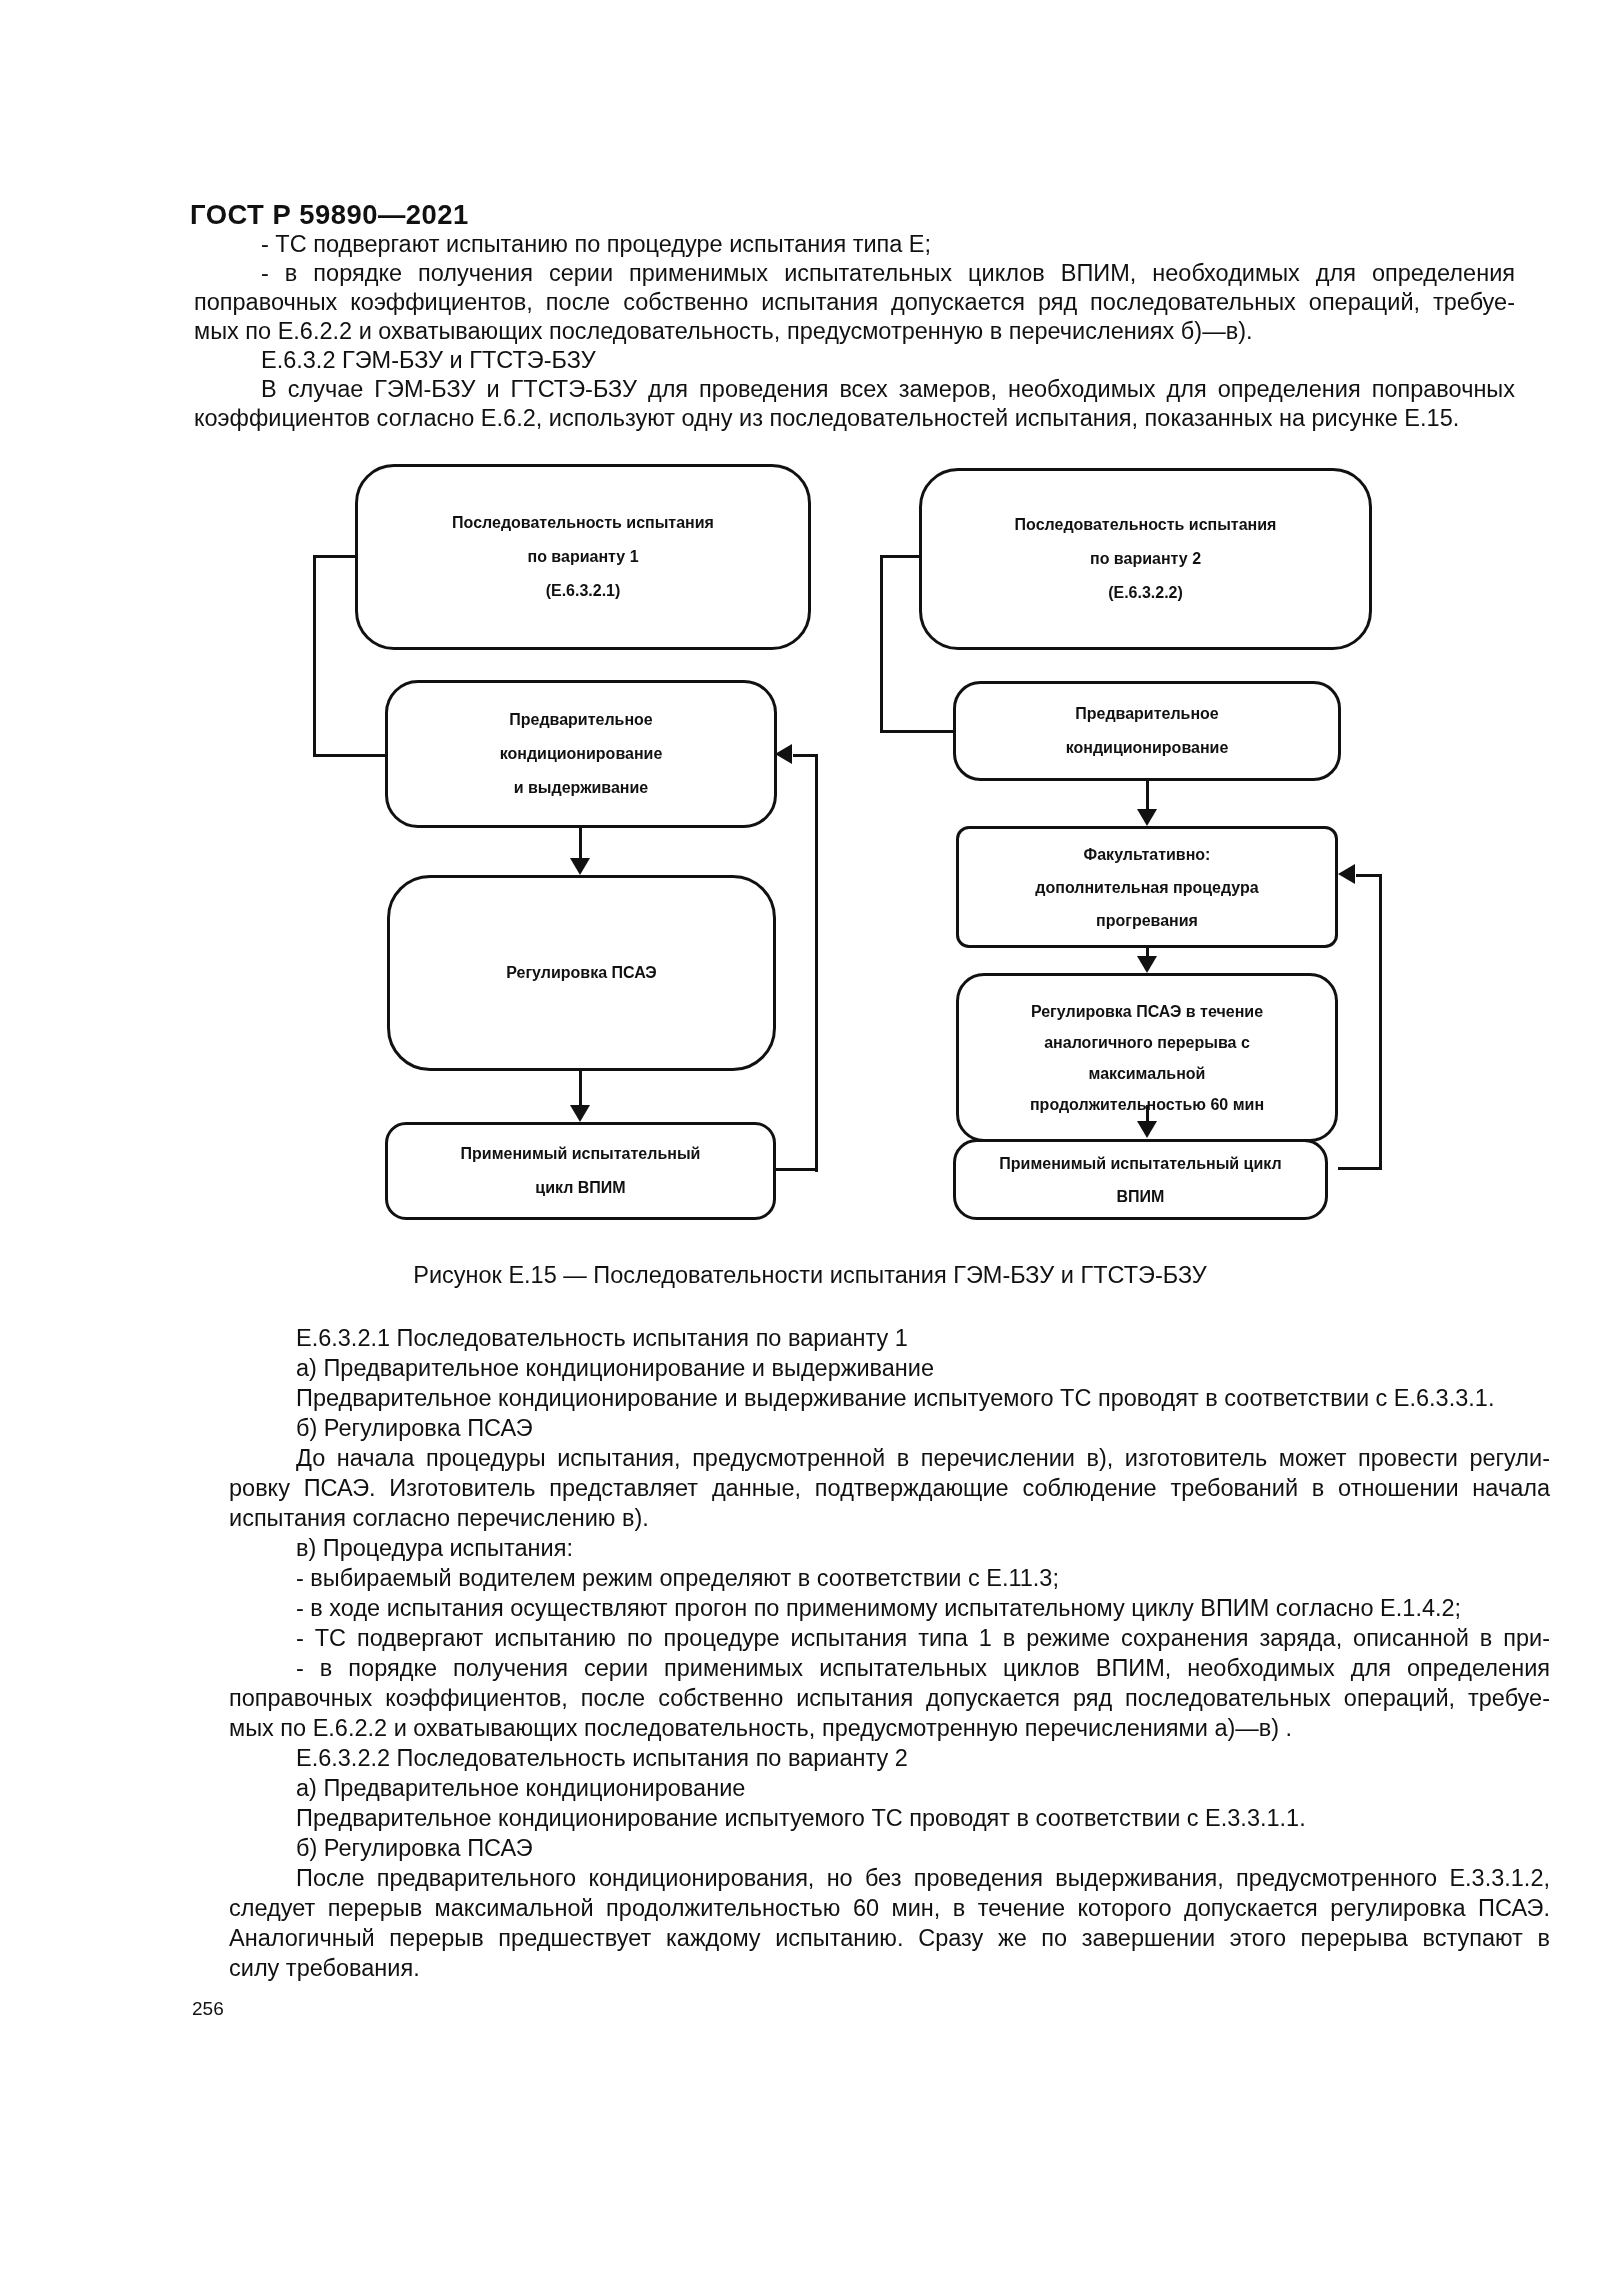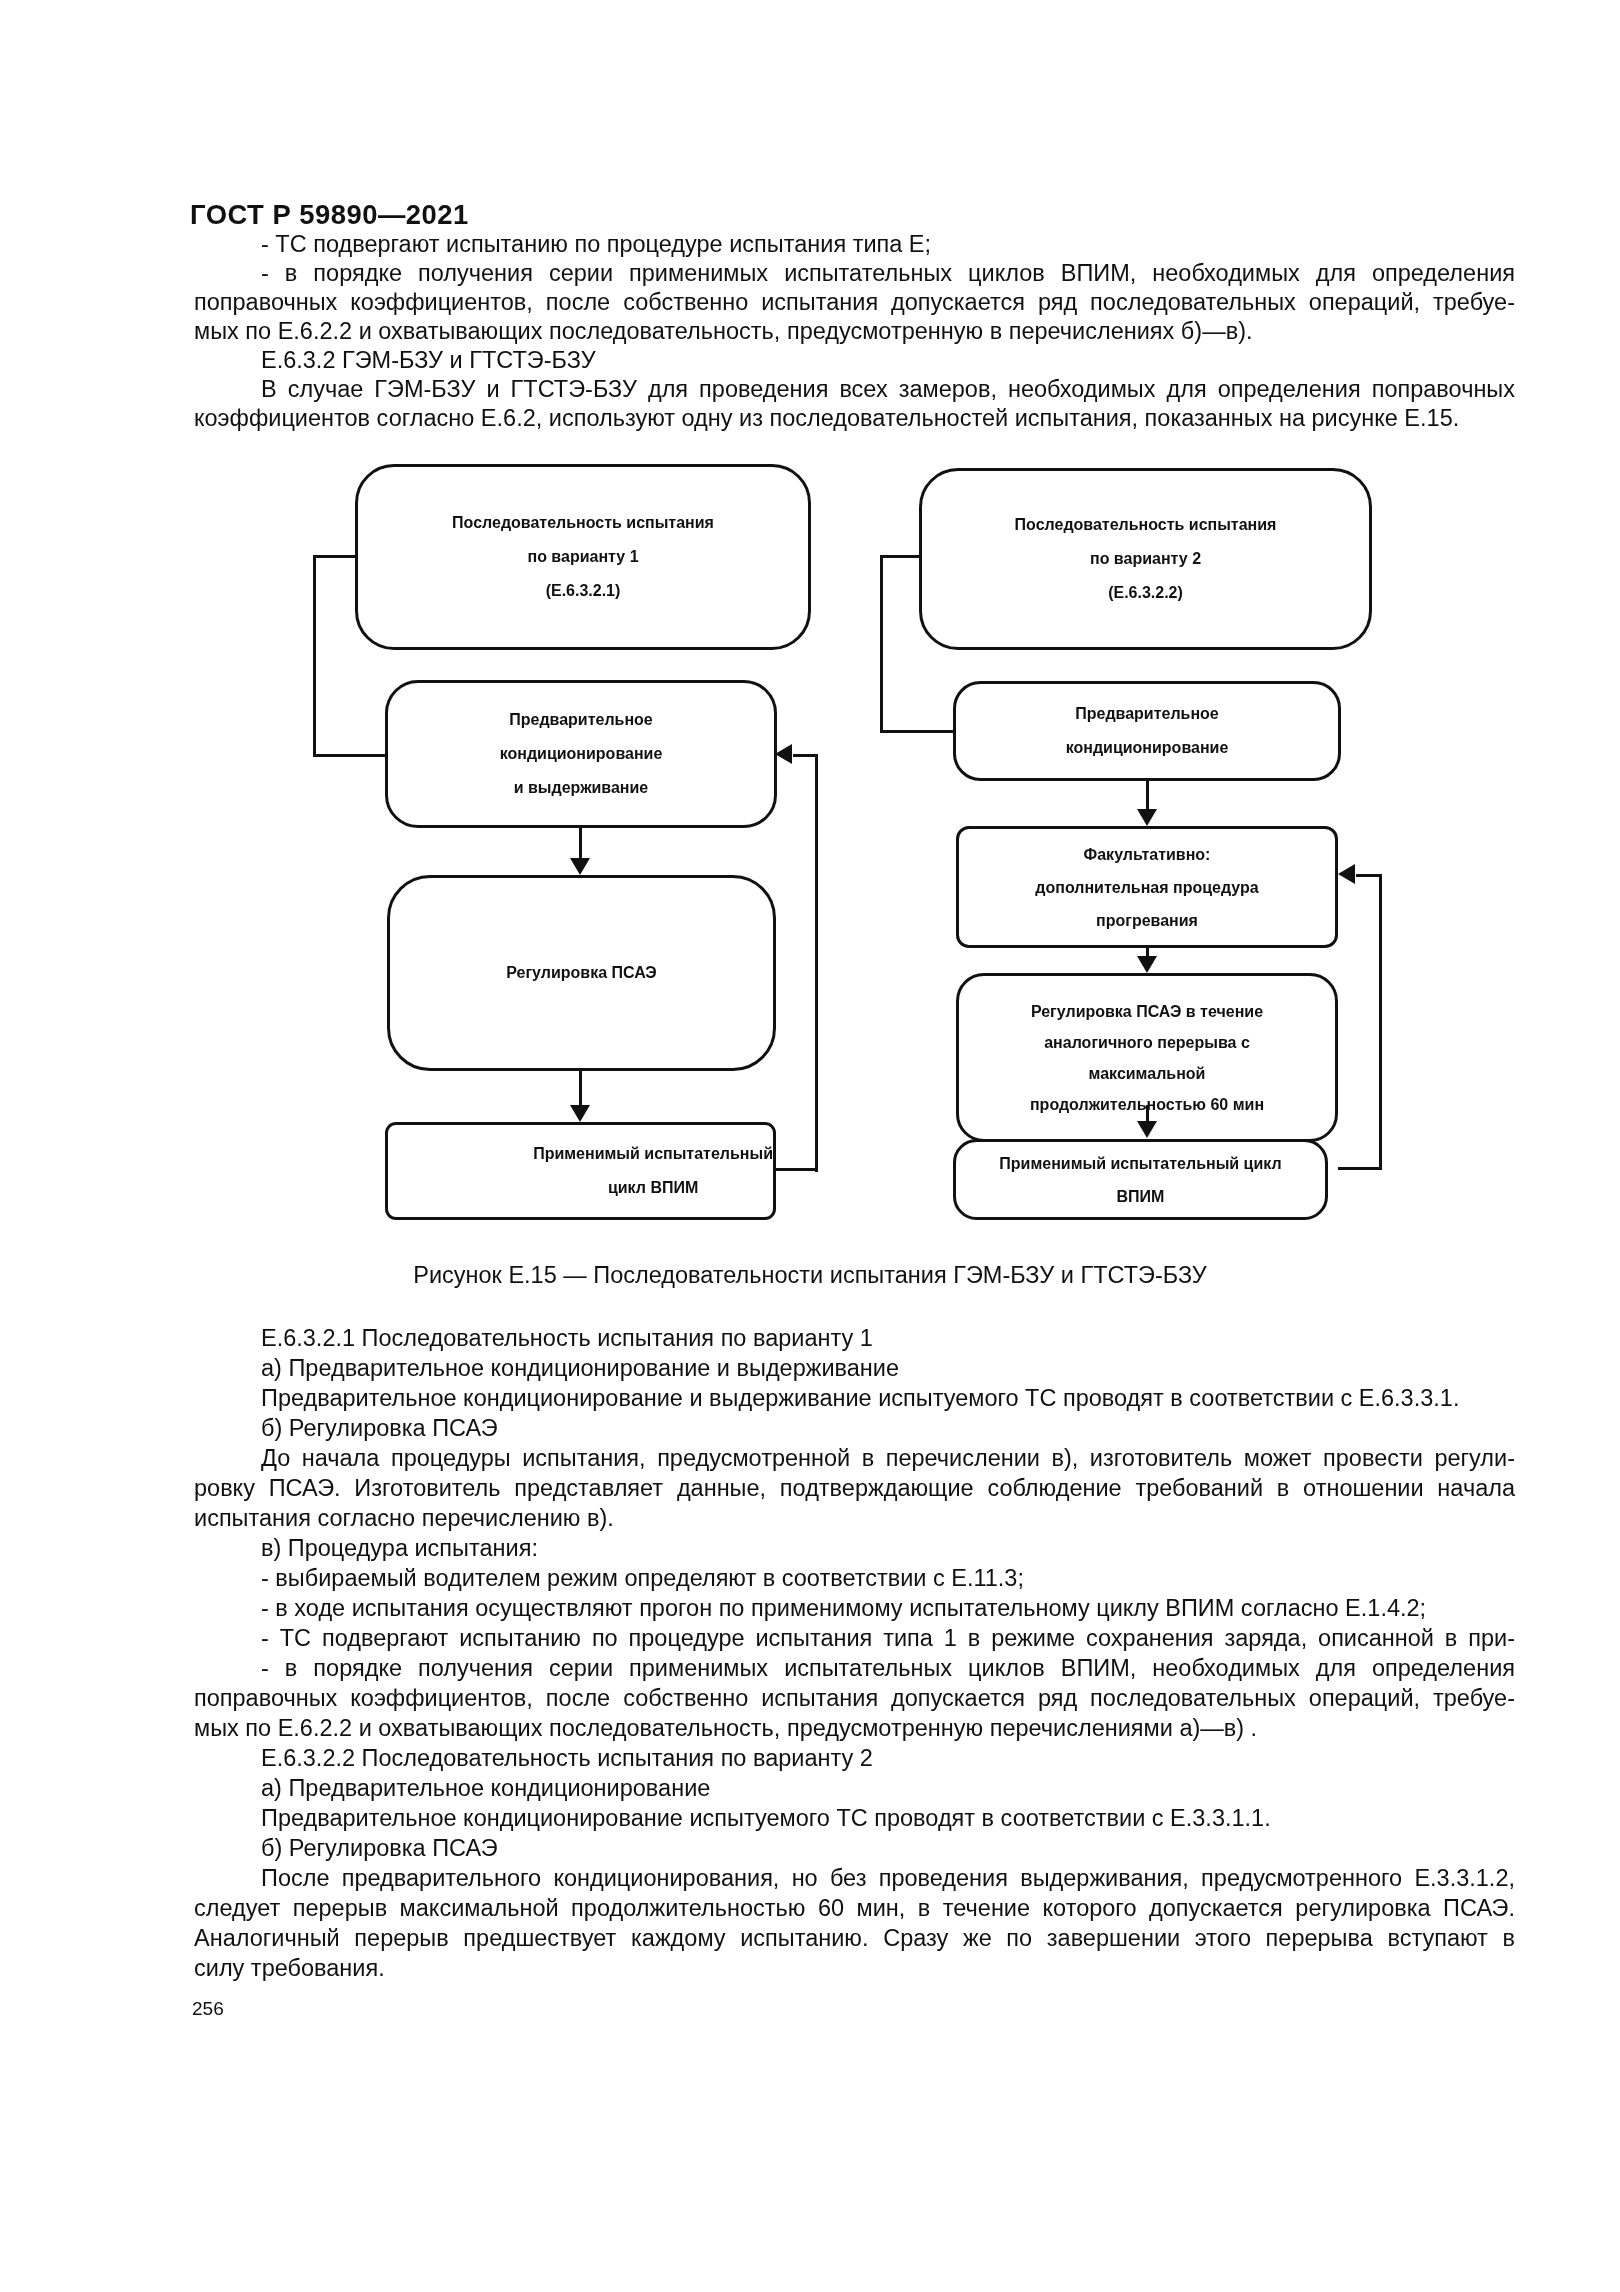--- a/index.html
+++ b/index.html
@@ -15,38 +15,38 @@
     position:absolute; left:190px; top:199px;
     font-size:27.4px; font-weight:bold; letter-spacing:0.5px;
     white-space:nowrap;
   }
   .textblock {
     position:absolute; left:194px; width:1321px;
     font-size:23.5px;
   }
   #upper-text { top:230px; }
   #upper-text .tline { line-height:29px; }
-  #lower-text { top:1323px; }
+  #lower-text { top:1323px;margin-left:35px; }
   #lower-text .tline { line-height:30px; }
   .tline { white-space:nowrap; text-align:left; }
   .tline.ind { padding-left:67px; }
   .tline.just { white-space:normal; text-align:justify; text-align-last:justify; }
   
   #flowchart { position:absolute; left:0; top:0; width:1620px; height:1255px; }
   .fbox {
     position:absolute; box-sizing:border-box;
     border:3.9px solid #111; background:#fff;
     display:flex; align-items:center; justify-content:center;
     text-align:center; font-weight:bold; font-size:16px; line-height:34px;
   }
   .fbox .box-label { white-space:pre-line; }
   #b-v1t { left:355px; top:464px; width:456px; height:186px; border-radius:39px; }
   #b-v1p { left:385px; top:680px; width:392px; height:148px; border-radius:33px; }
   #b-v1a { left:387px; top:875px;  width:389px; height:196px; border-radius:43px; }
-  #b-v1c { left:385px; top:1122px; width:391px; height:98px; border-radius:11px;justify-content:flex-end; }
+  #b-v1c { left:385px; top:1122px; width:391px; height:98px; border-radius:21px; }
   #b-v2t { left:919px; top:468px; width:453px; height:182px; border-radius:39px; }
   #b-v2p { left:953px; top:681px; width:388px; height:100px; border-radius:27.4px; }
   #b-v2o { left:956px; top:826px; width:382px; height:122px; border-radius:13px; line-height:33px; }
   #b-v2a { left:956px; top:973px; width:382px; height:169px; border-radius:28px; line-height:31px; }
   #b-v2c { left:953px; top:1139px; width:375px; height:81px; border-radius:23.5px; line-height:33px; }
   .hline,.vline { position:absolute; background:#111; }
   #c-l-h1 { left:313px; top:555px; width:45px; height:2.9px; }
   #c-l-v  { left:313px; top:555px; width:2.9px;  height:202px; }
   #c-l-h2 { left:313px; top:754px; width:74px; height:2.9px; }
   #c-r-h1 { left:880px; top:555px; width:41px; height:2.9px; }

